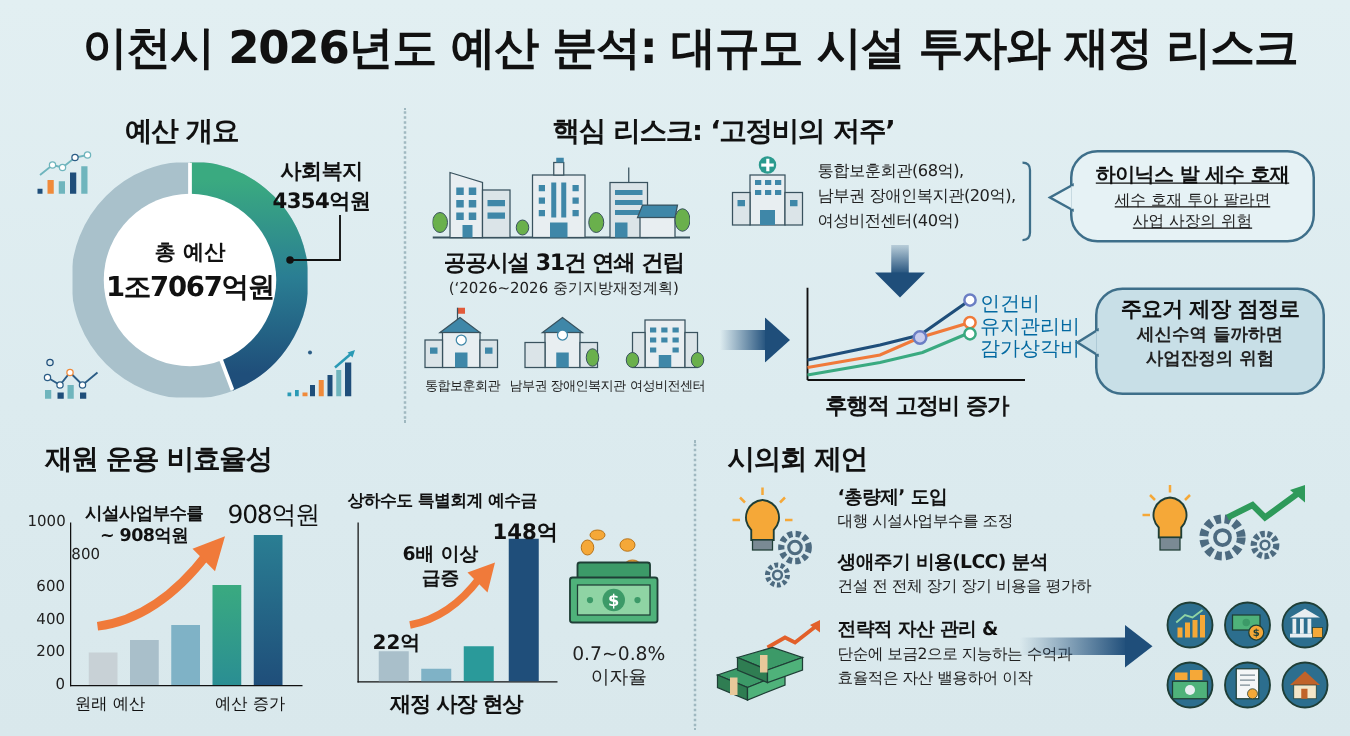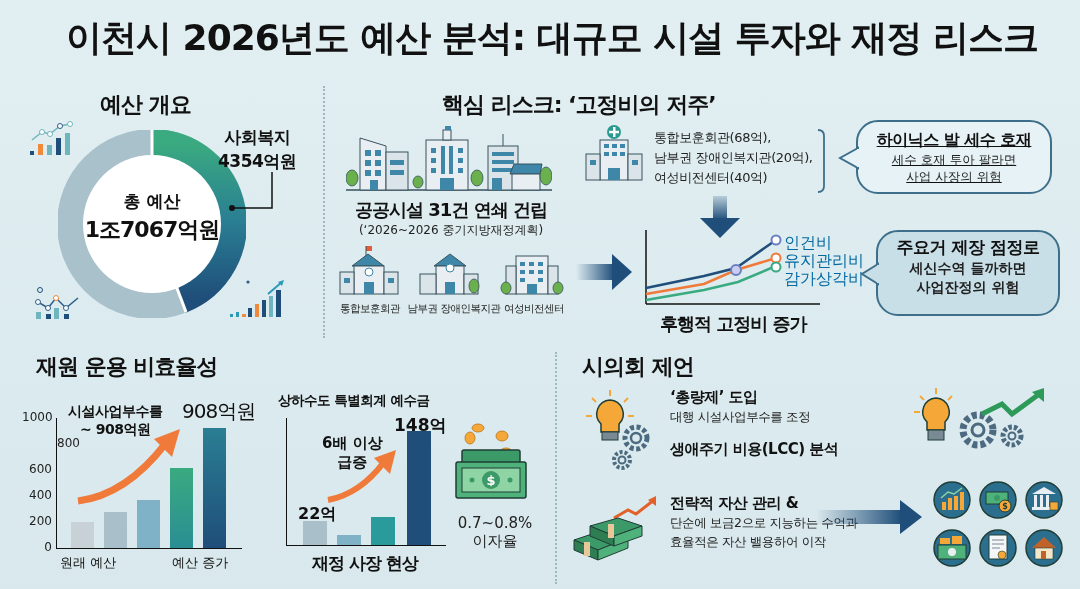--- a/index.html
+++ b/index.html
@@ -396,20 +396,21 @@
   <circle cx="42" cy="72" r="8" fill="none" stroke="#4d6b80" stroke-width="4" stroke-dasharray="3 2"></circle>
   <circle cx="42" cy="72" r="3.5" fill="none" stroke="#4d6b80" stroke-width="2"></circle>
 </svg>
 
 <div class="abs" style="left:670px; top:388px; line-height:19px;">
   <div class="rec-h">‘총량제’ 도입</div>
   <div class="rec-s">대행 시설사업부수를 조정</div>
 </div>
 <div class="abs" style="left:670px; top:440px; line-height:19px;">
   <div class="rec-h">생애주기 비용(LCC) 분석</div>
+  <div class="rec-s">건설 전 전체 장기 장기 비용을 평가하</div>
 </div>
 <div class="abs" style="left:670px; top:494px; line-height:19px;">
   <div class="rec-h">전략적 자산 관리 &amp;</div>
   <div class="rec-s">단순에 보금2으로 지능하는 수억과</div>
   <div class="rec-s">효율적은 자산 밸용하어 이작</div>
 </div>
 
 <svg class="abs" style="left:570px; top:496px;" width="90" height="68">
   <polyline points="44,22 58,14 66,18 84,4" fill="none" stroke="#e2602a" stroke-width="3"></polyline>
   <polygon points="86,0 78,4 86,10" fill="#e2602a"></polygon>

